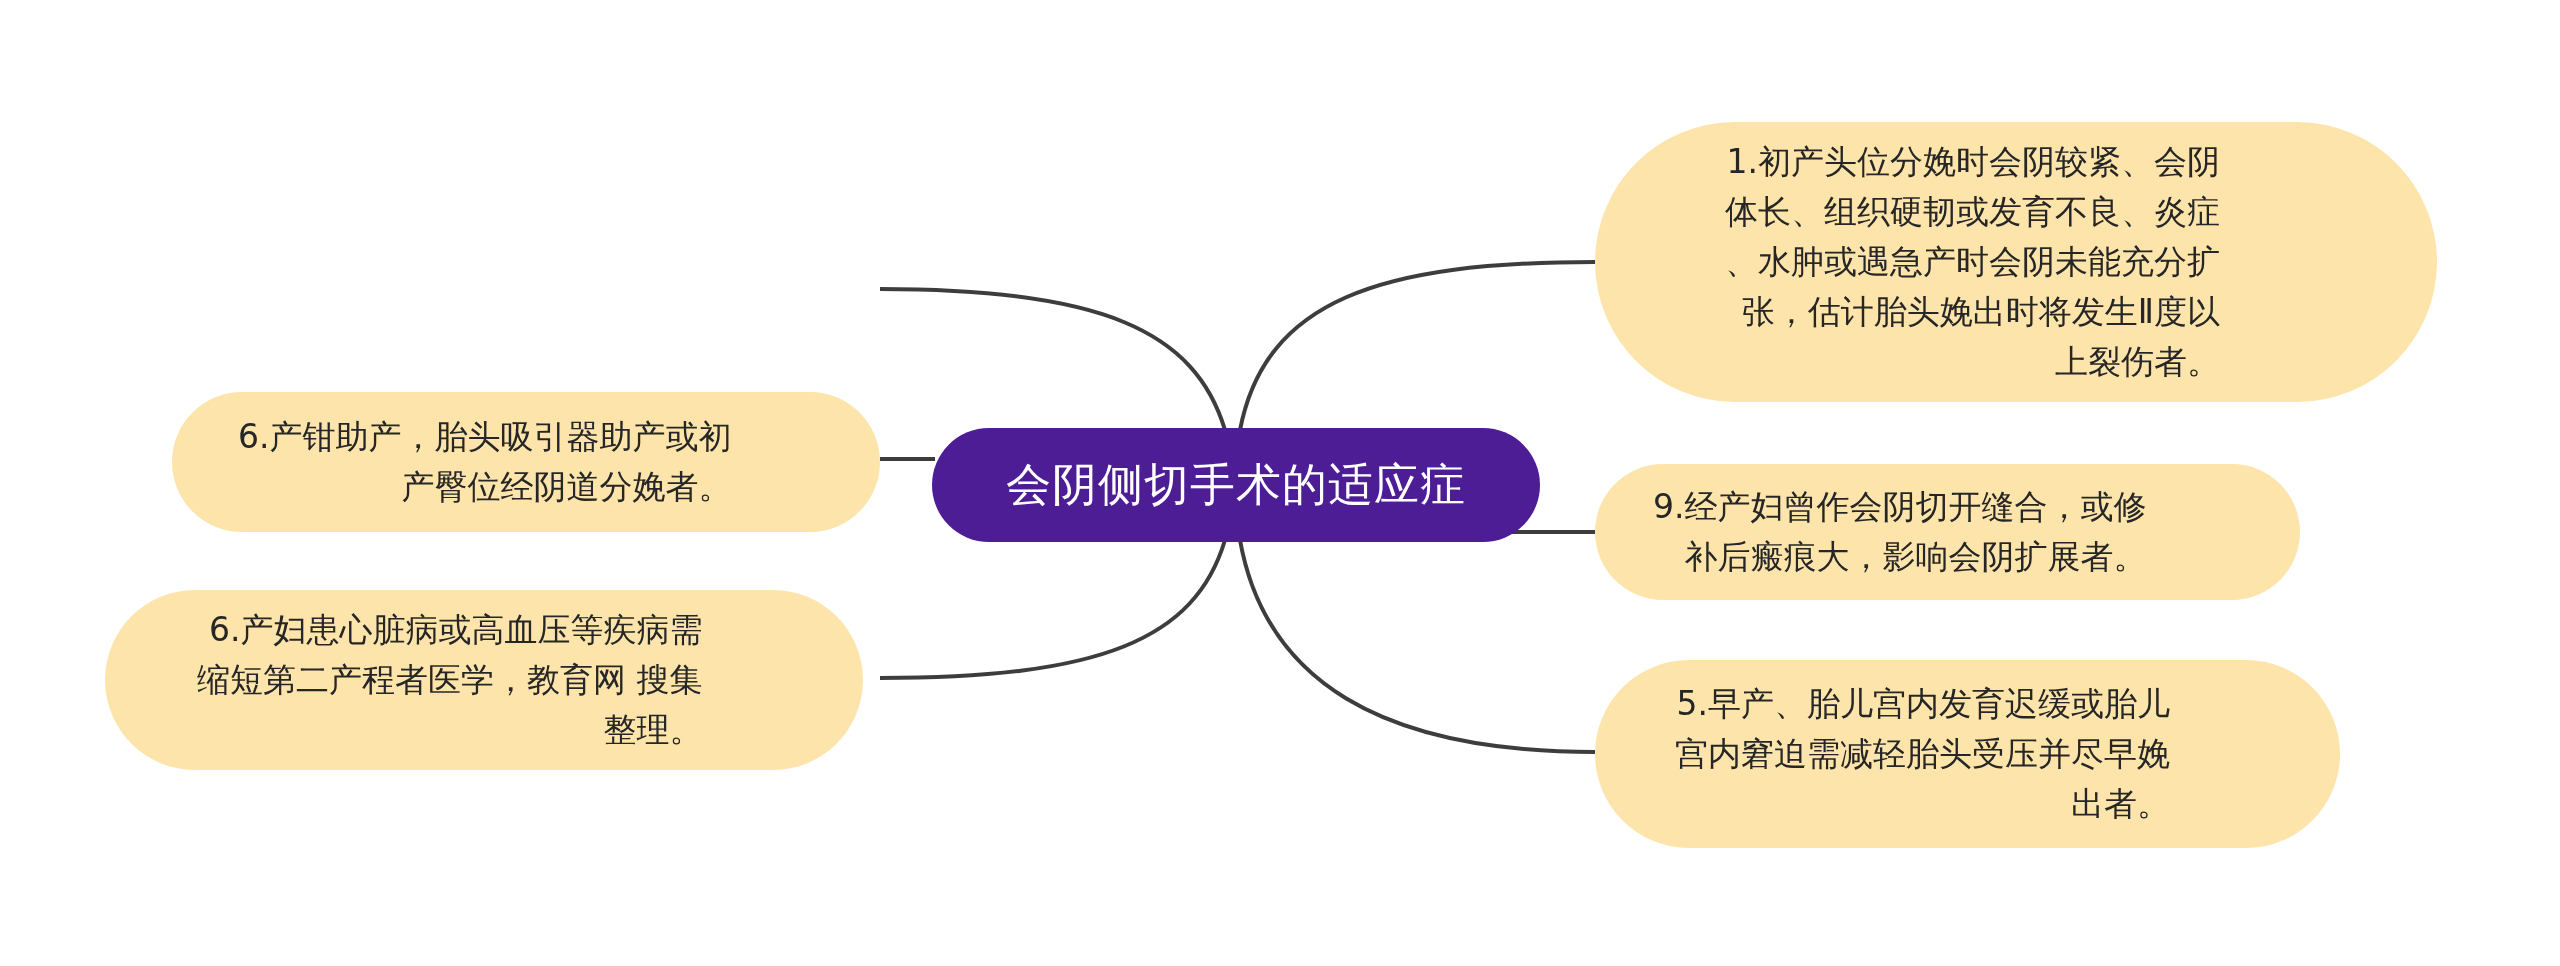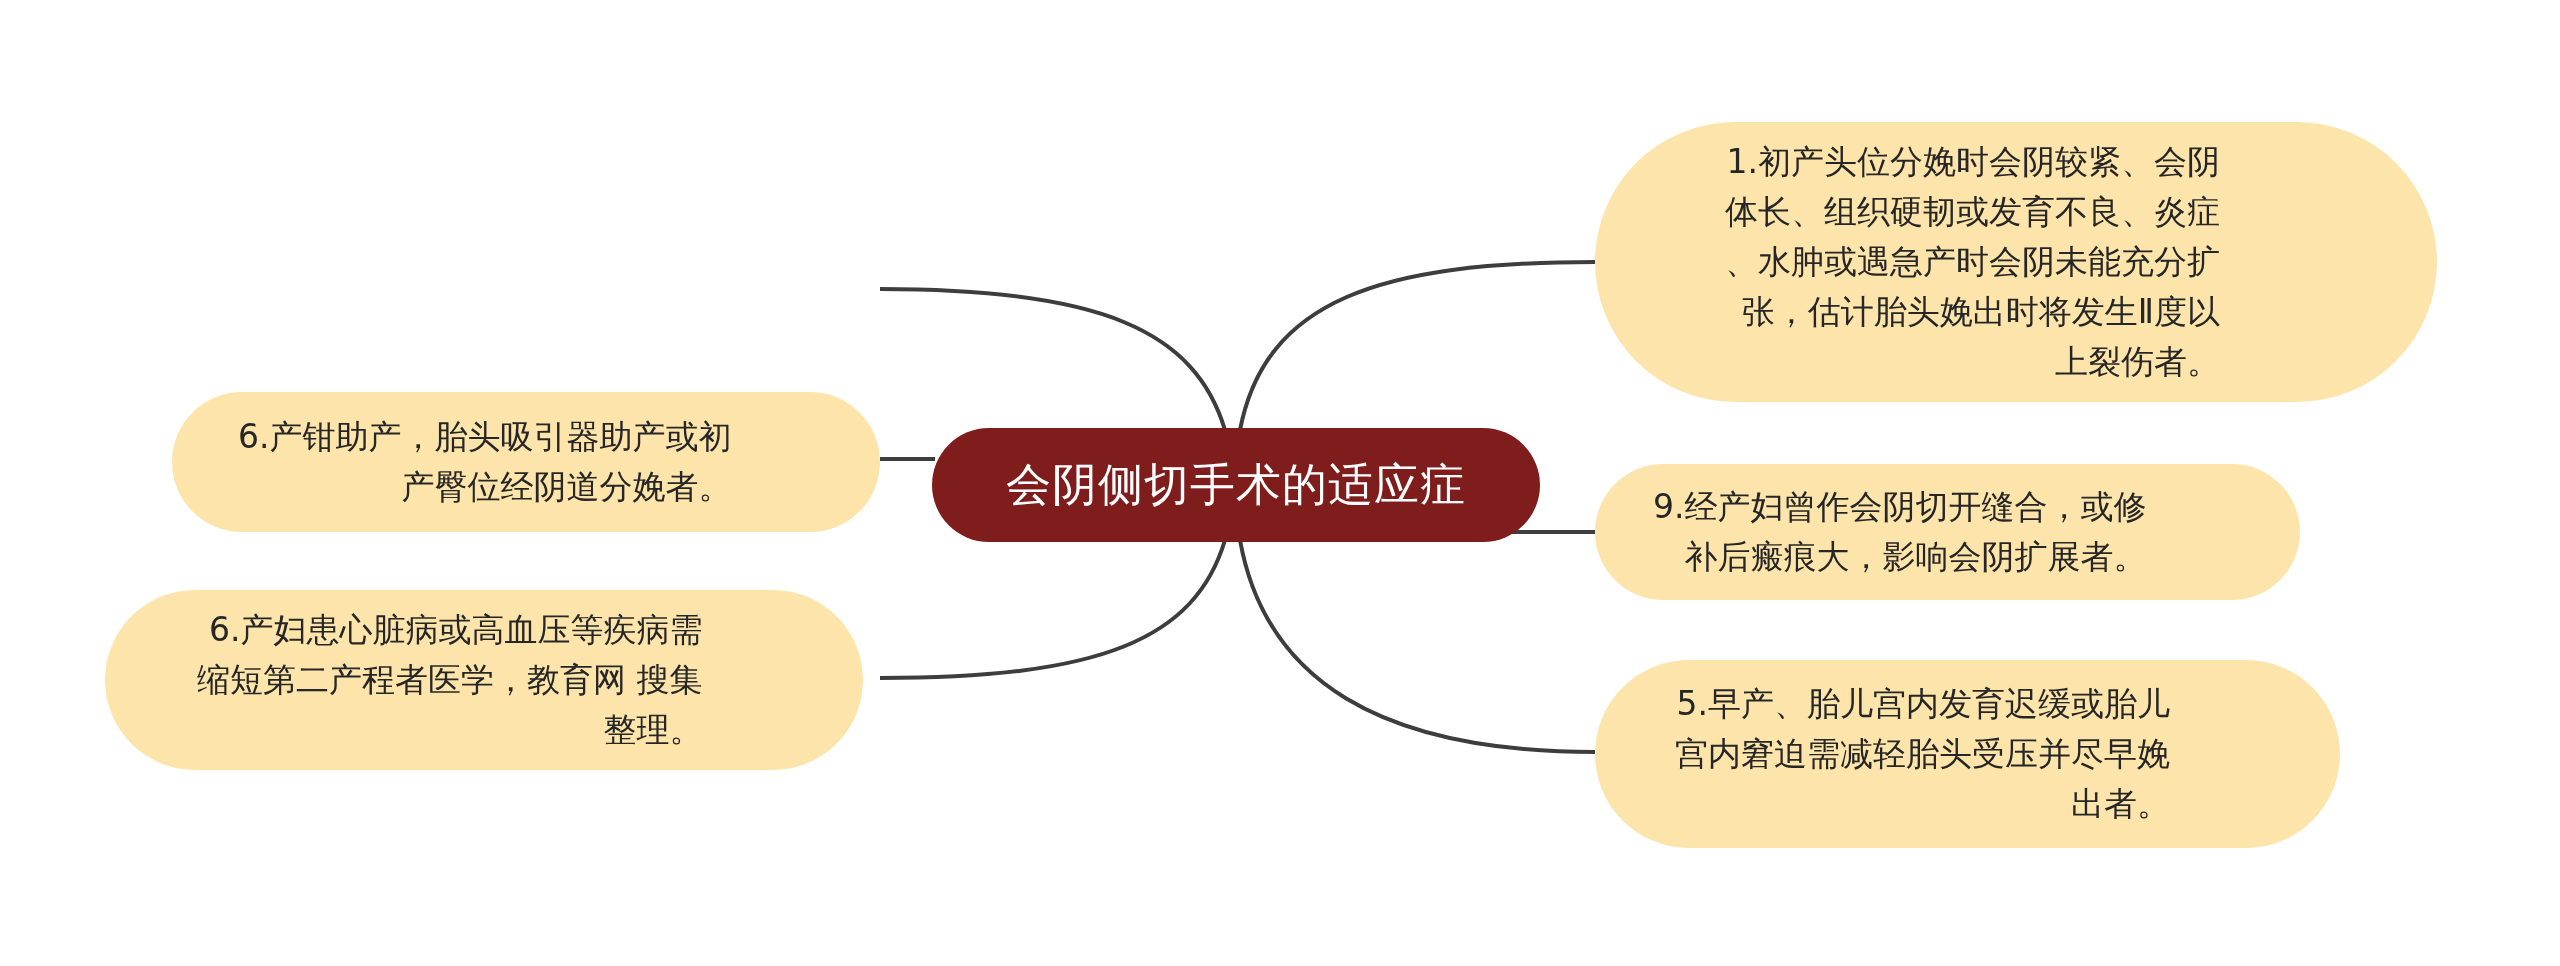--- a/index.html
+++ b/index.html
@@ -43,21 +43,21 @@
       white-space: pre-line;
       text-align: right;
     }
     .center-node {
       position: absolute;
       box-sizing: border-box;
       left: 932px;
       top: 428px;
       width: 608px;
       height: 114px;
-      background: #7f1d1d;
+      background: #4c1d95;
       border-radius: 57px;
       color: #ffffff;
       font-family: "DejaVu Sans", "Liberation Sans", sans-serif;
       font-size: 45px;
       display: flex;
       align-items: center;
       justify-content: center;
       letter-spacing: 1px;
     }
     #n1 { left: 1595px; top: 122px; width: 842px; height: 280px; border-radius: 140px; padding-left: 130px; }

